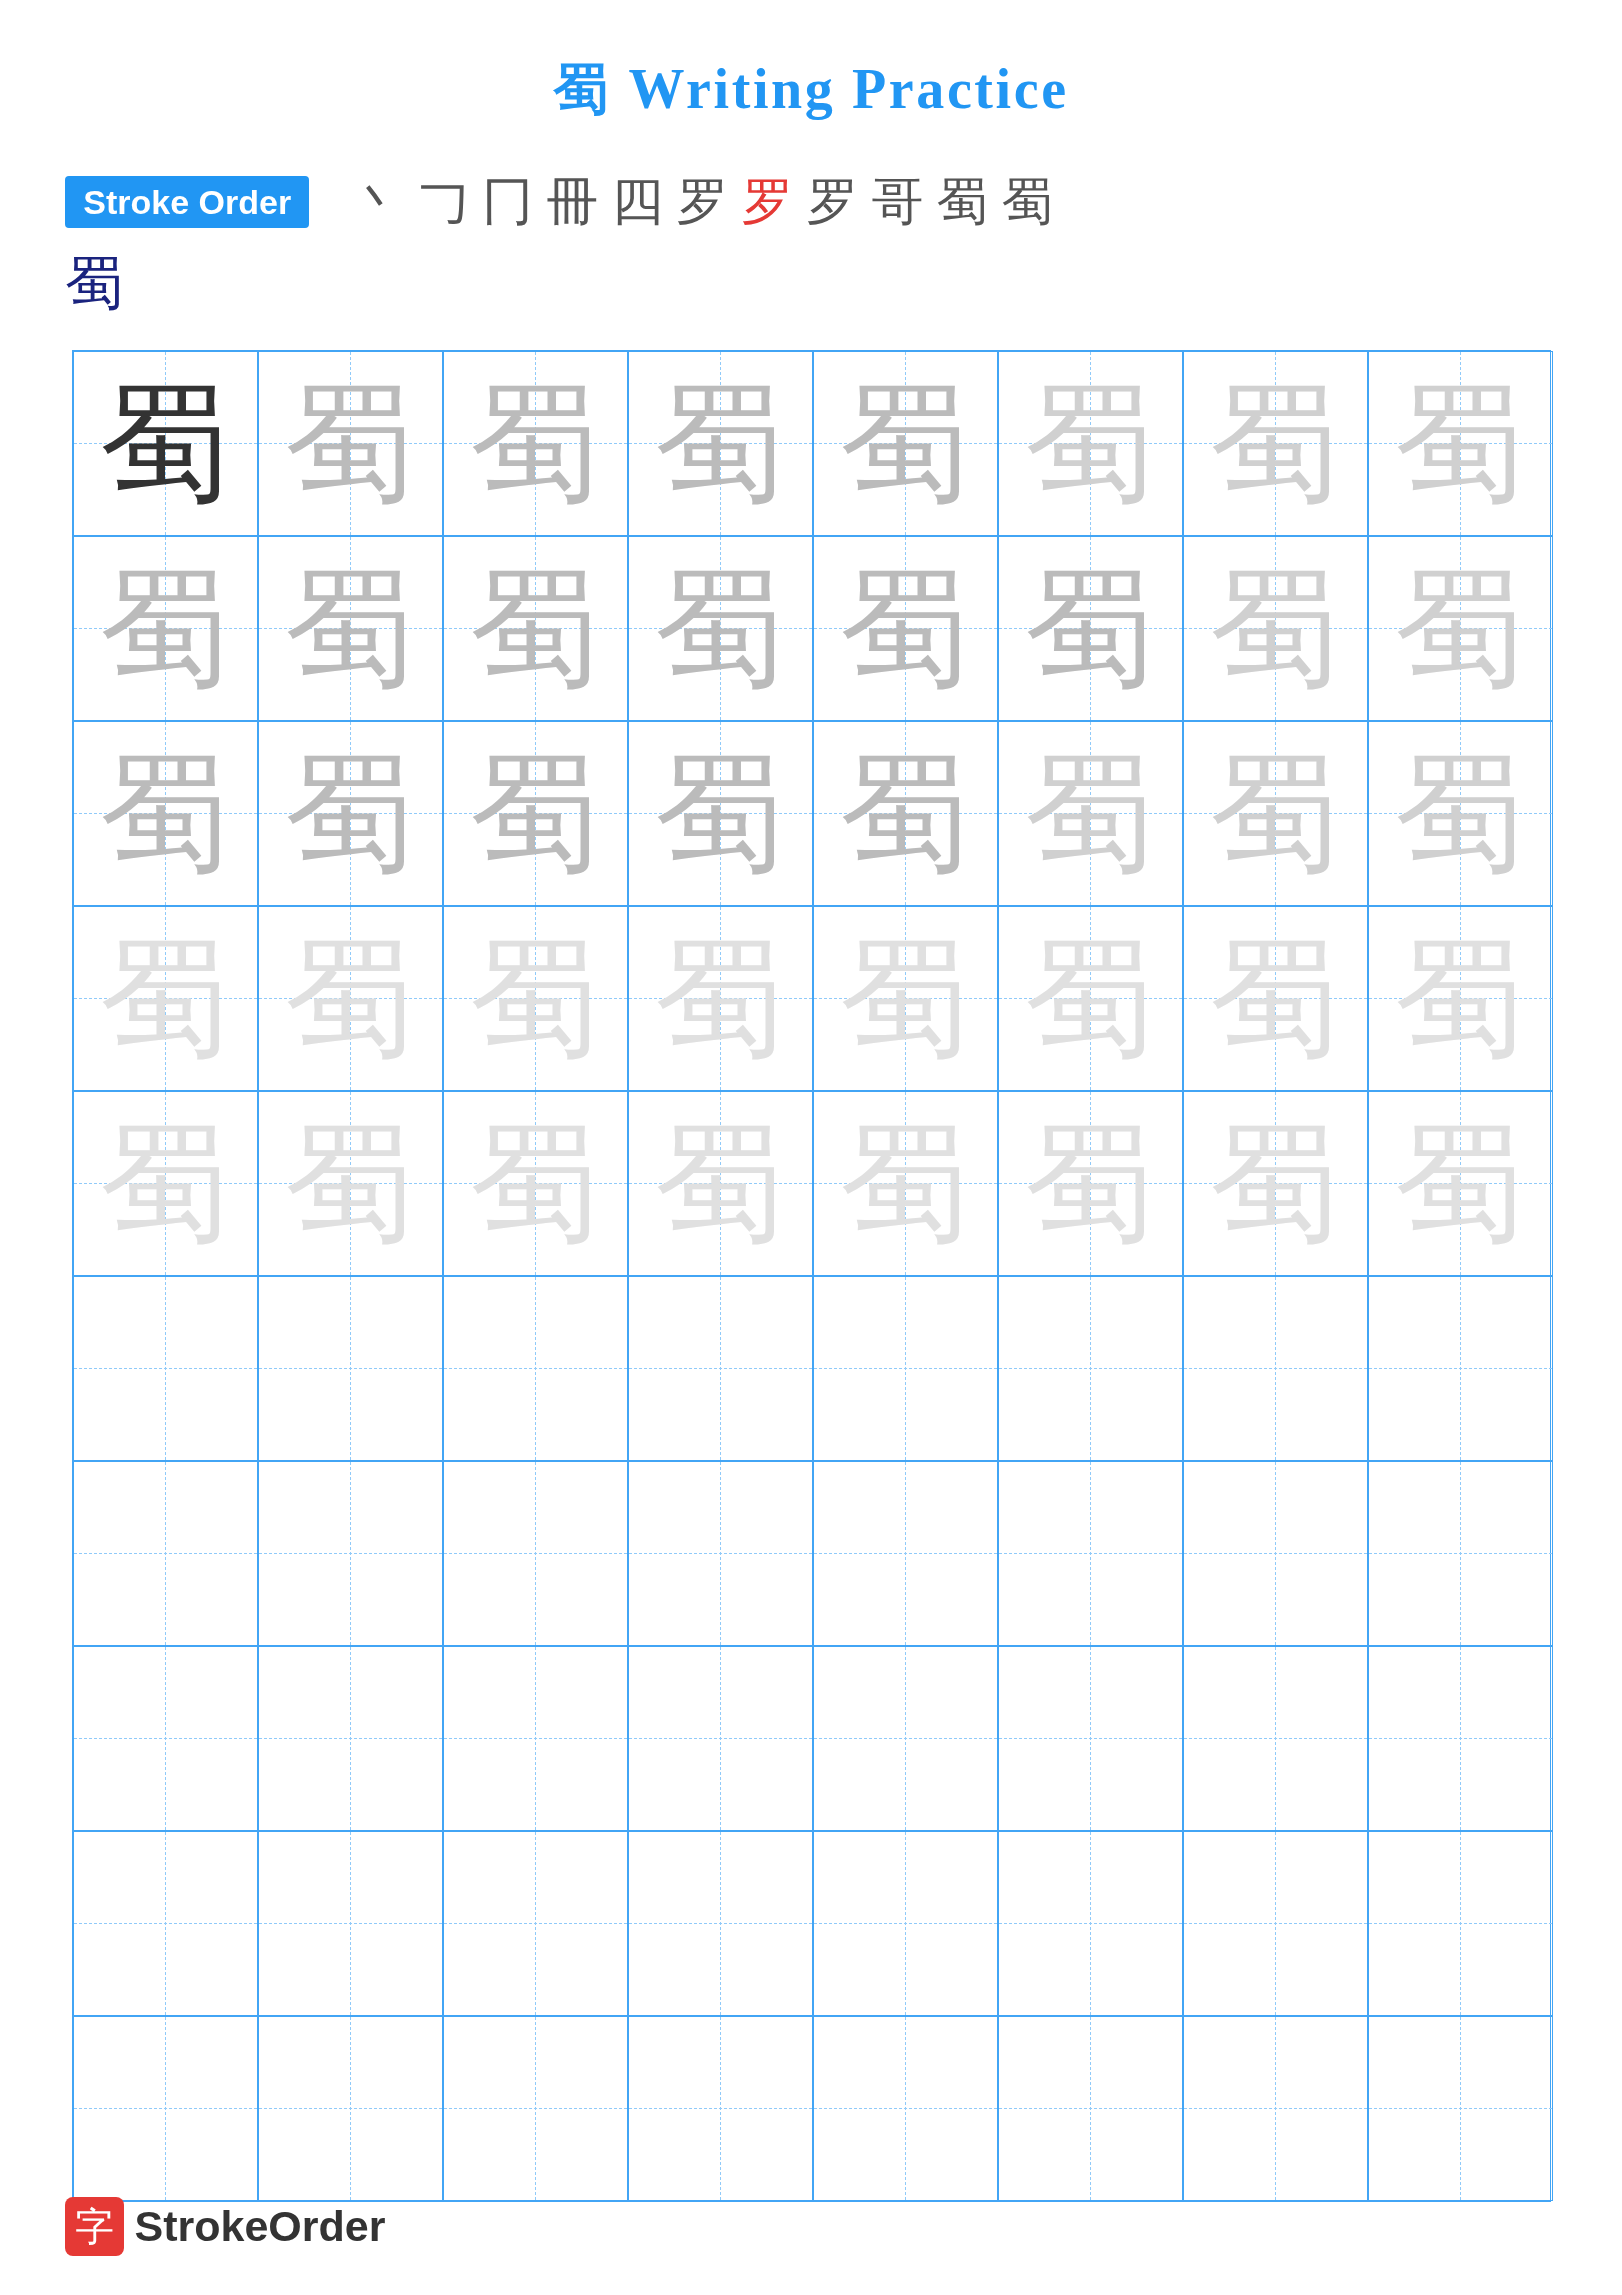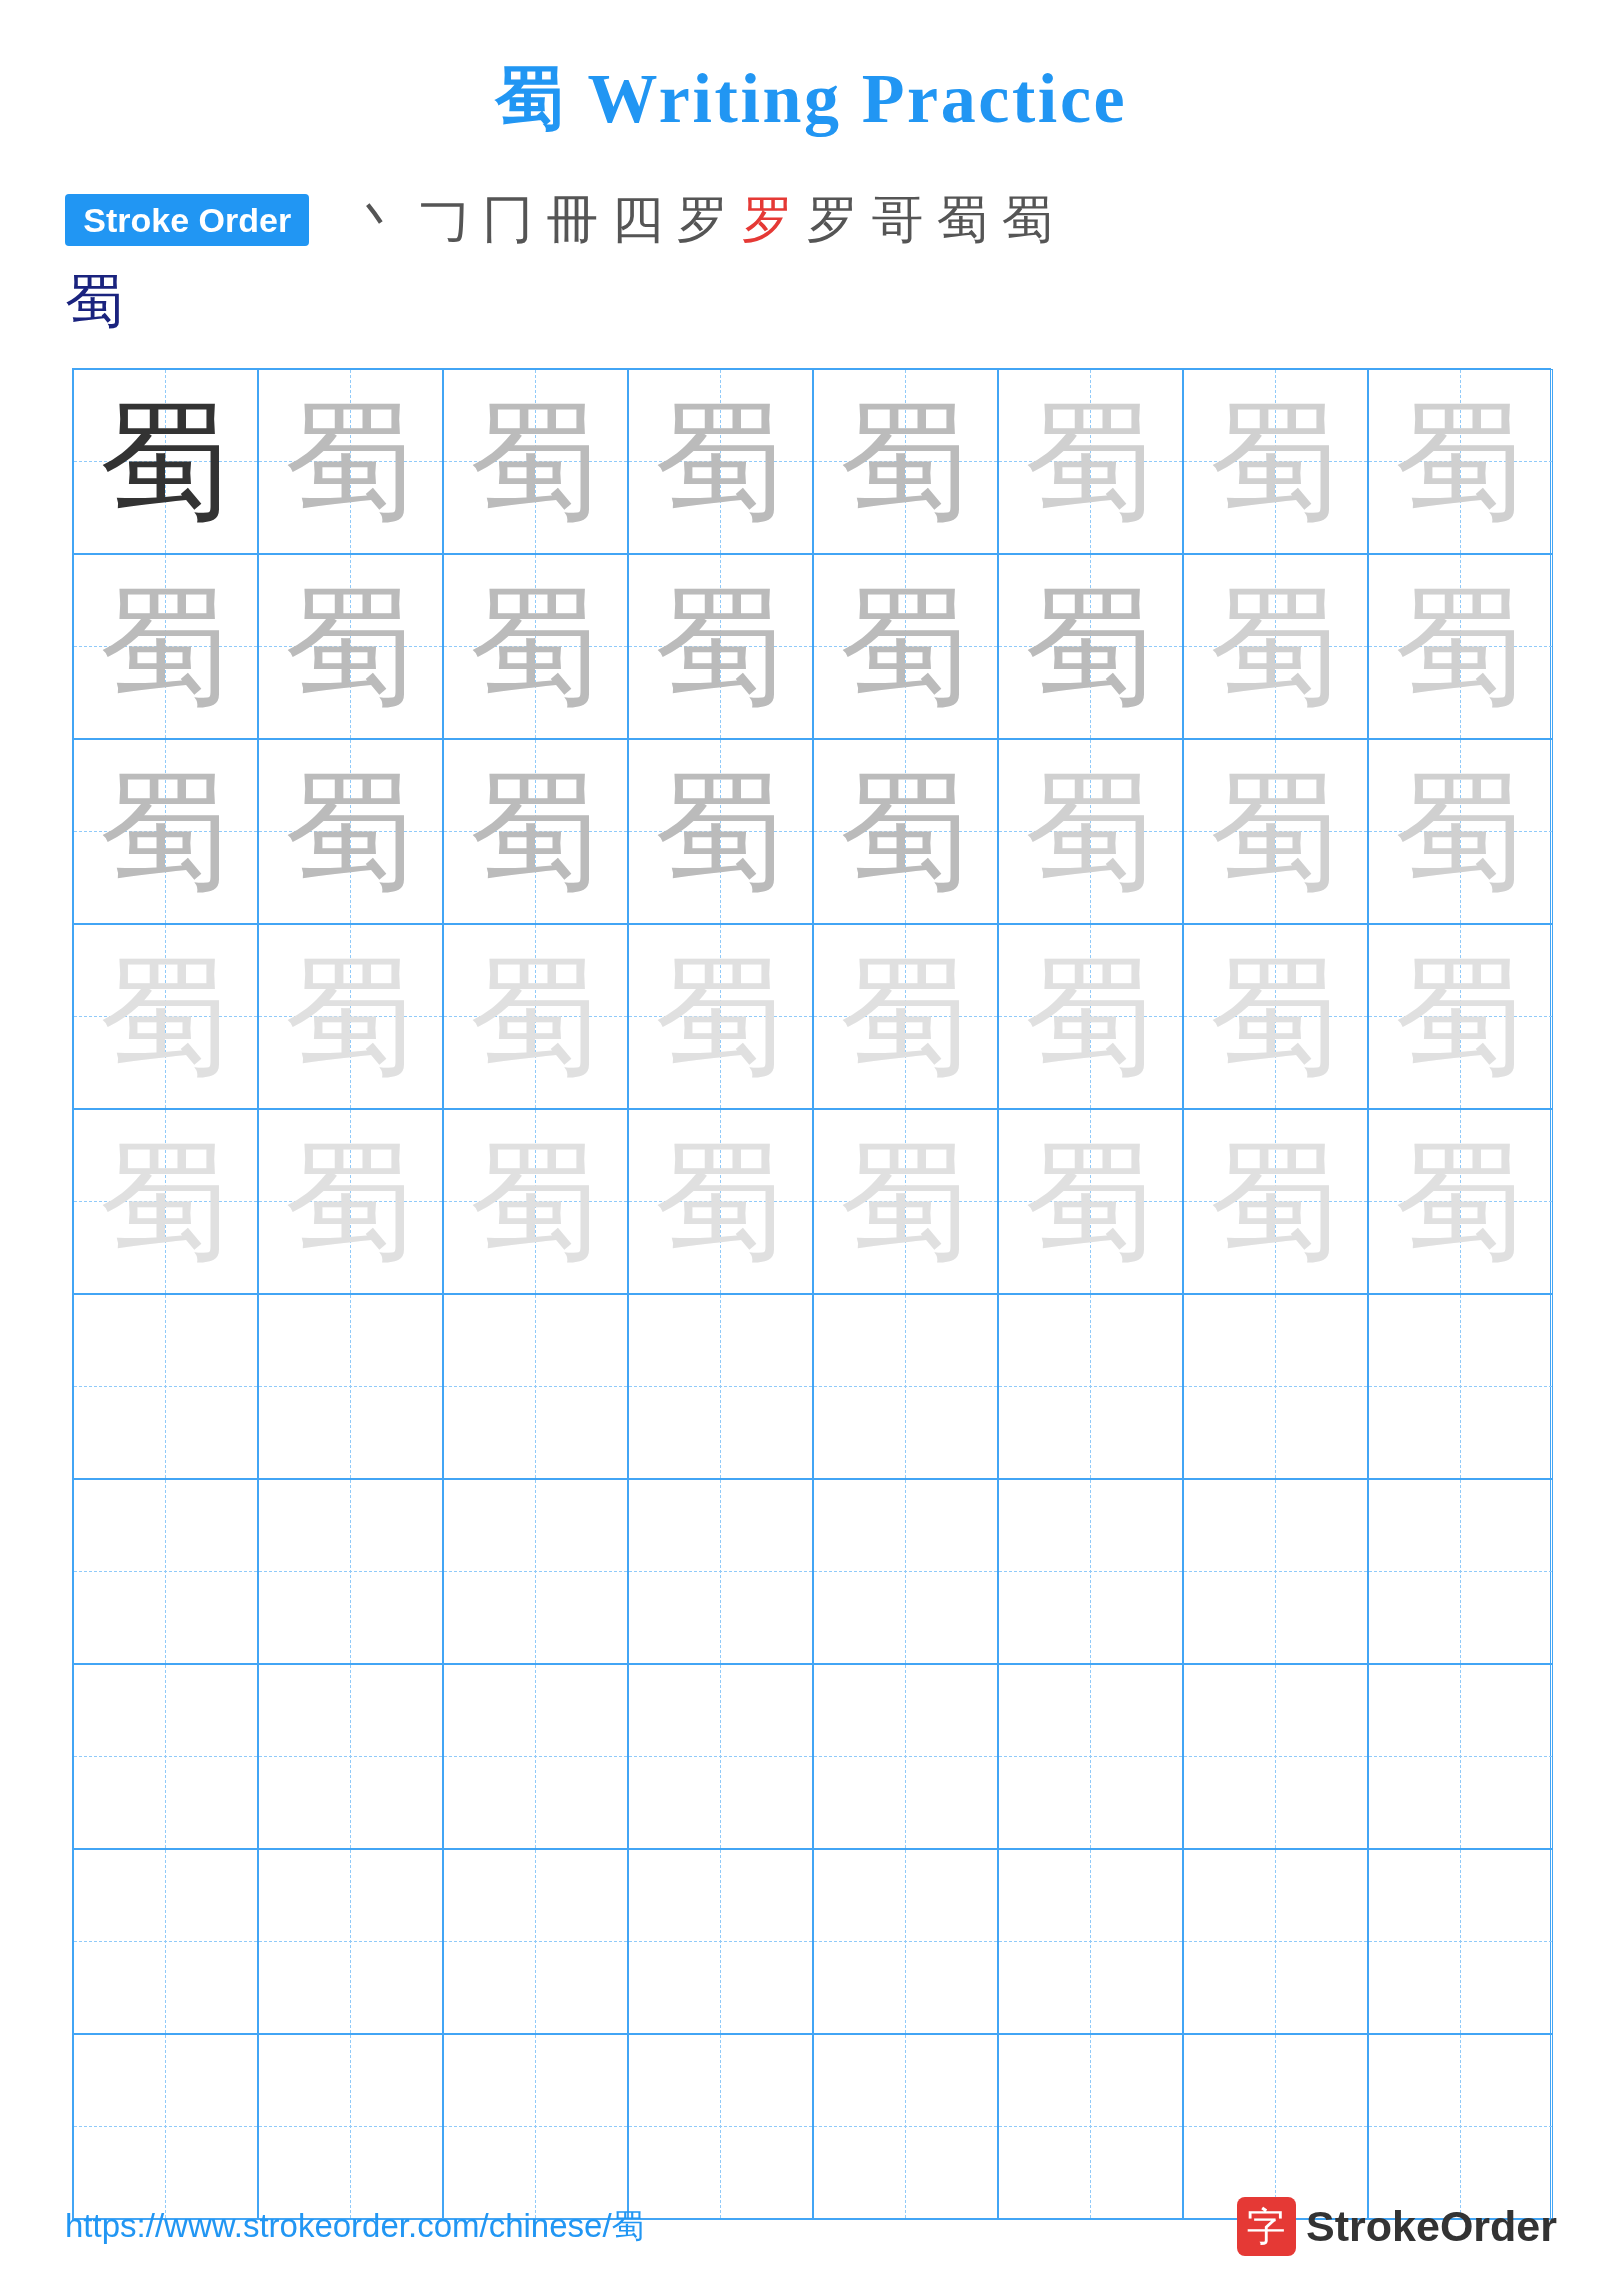--- a/index.html
+++ b/index.html
@@ -16,21 +16,21 @@
       width: 1622px;
       min-height: 2295px;
       background: #fff;
       padding: 52px 65px;
       display: flex;
       flex-direction: column;
       align-items: center;
     }
 
     .title {
-      font-size: 70px;
+      font-size: 56px;
       font-weight: bold;
       color: #2196F3;
       margin-bottom: 39px;
       text-align: center;
       letter-spacing: 2.6px;
     }
 
     .stroke-order-section {
       width: 100%;
       margin-bottom: 26px;
@@ -400,21 +400,20 @@
         <div class="grid-cell"></div>
         <div class="grid-cell"></div>
         <div class="grid-cell"></div>
         <div class="grid-cell"></div>
         <div class="grid-cell"></div>
         <div class="grid-cell"></div>
       </div>
     </div>
 
   <div class="footer">
-    <span class="footer-url">https://www.strokeorder.com/chinese/蜀</span>
     <div class="footer-logo">
       <div class="footer-logo-icon">
         <span>字</span>
       </div>
       <span class="footer-logo-text">StrokeOrder</span>
     </div>
   </div>
 
 </div>
 

